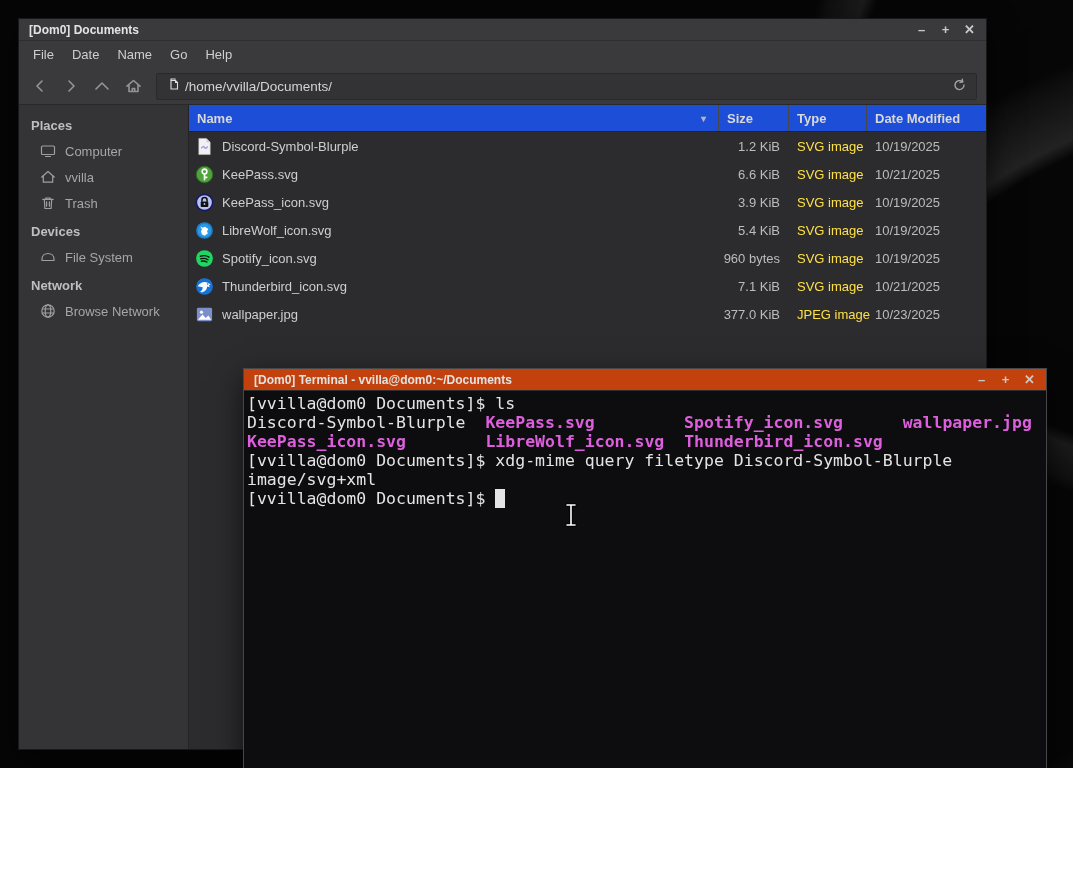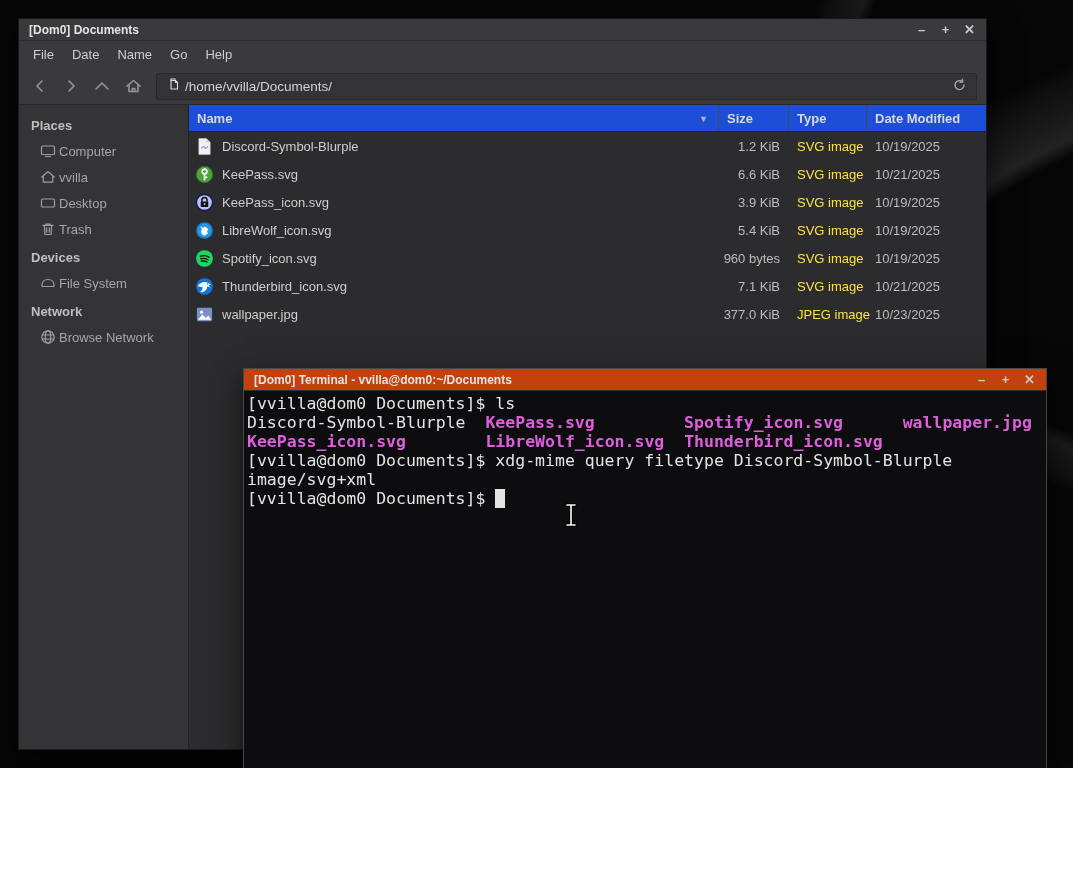--- a/index.html
+++ b/index.html
@@ -44,21 +44,21 @@
                 border-radius:2px; display:flex; align-items:center; padding:0 9px; gap:4px; }
   .path-field .page-icon svg { stroke:#e0e0e0; fill:none; stroke-width:1.1; }
   .path-text { flex:1; font-size:13.5px; color:#d3d3d3; white-space:nowrap; overflow:hidden; }
   .reload-btn svg { stroke:#a6a6a6; fill:none; stroke-width:1.3; stroke-linecap:round; }
 
   .fm-body { flex:1; display:flex; min-height:0; }
 
   .sidebar { width:170px; flex:none; background:#343437; border-right:1px solid #232325;
              padding-top:5px; }
   .side-section-label { font-size:13px; font-weight:bold; color:#bfbfbf; padding:8px 12px 5px; }
-  .side-item { display:flex; align-items:center; gap:3px; padding:5px 8px 5px 21px;
+  .side-item { display:flex; align-items:center; gap:9px; padding:5px 8px 5px 21px;
                font-size:13px; color:#a6a6a6; }
   .side-item svg { width:16px; height:16px; flex:none; stroke:#9f9f9f; fill:none;
                    stroke-width:1.2; stroke-linecap:round; stroke-linejoin:round; }
 
   .filelist { flex:1; display:flex; flex-direction:column; background:#2c2c2e; min-width:0; }
   .list-header { display:grid; grid-template-columns:530px 70px 78px 1fr; height:27px; flex:none;
                  background:#1d4ed8; border-bottom:1px solid #232325; font-size:13px;
                  font-weight:bold; color:#d9d9d9; }
   .hcell { display:flex; align-items:center; padding:0 8px; border-right:1px solid #48484b; }
   .hcell:last-child { border-right:none; }
@@ -151,26 +151,20 @@
               <rect x="1.5" y="3" width="13" height="8.5" rx="1"></rect>
               <path d="M5.5 13.5h5"></path>
             </svg>
             <span>Computer</span>
           </div>
           <div class="side-item">
             <svg viewBox="0 0 16 16">
               <path d="M1.8 8L8 2.5 14.2 8M3.3 7.2v6h9.4v-6"></path>
             </svg>
             <span>vvilla</span>
-          </div>
-          <div class="side-item">
-            <svg viewBox="0 0 16 16">
-              <rect x="1.5" y="4" width="13" height="8" rx="1"></rect>
-            </svg>
-            <span>Desktop</span>
           </div>
           <div class="side-item">
             <svg viewBox="0 0 16 16">
               <path d="M2.8 4.3h10.4M5.8 4.3V3h4.4v1.3M4.3 4.3l.6 9.2h6.2l.6-9.2M6.6 6.8v4.4M9.4 6.8v4.4"></path>
             </svg>
             <span>Trash</span>
           </div>
           <div class="side-section-label">Devices</div>
           <div class="side-item">
             <svg viewBox="0 0 16 16">

